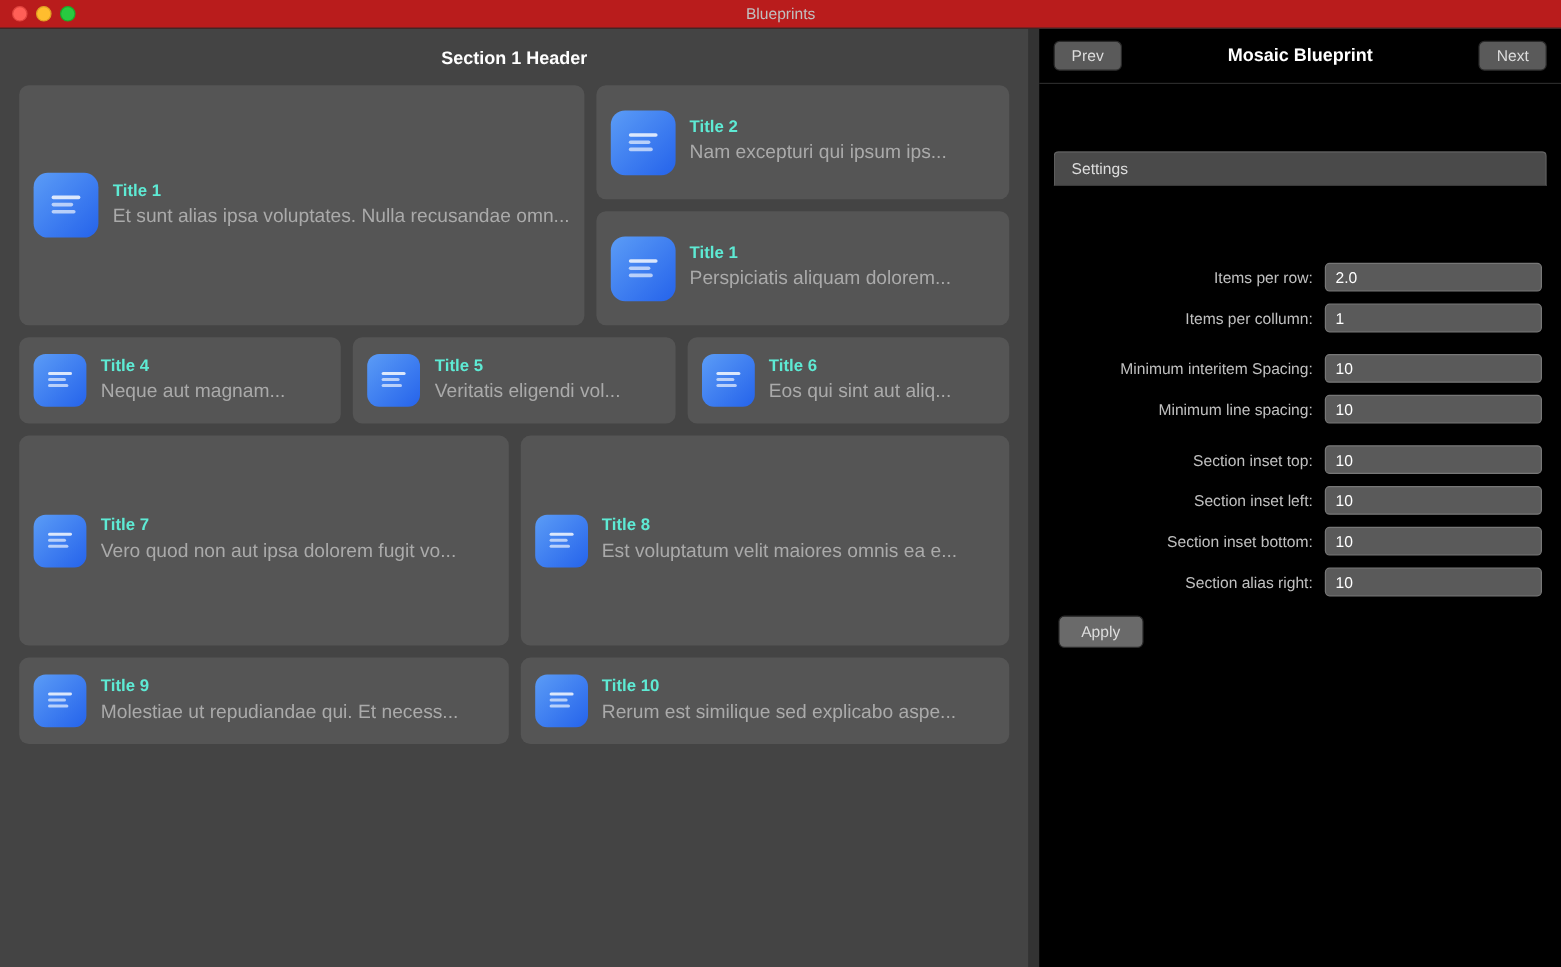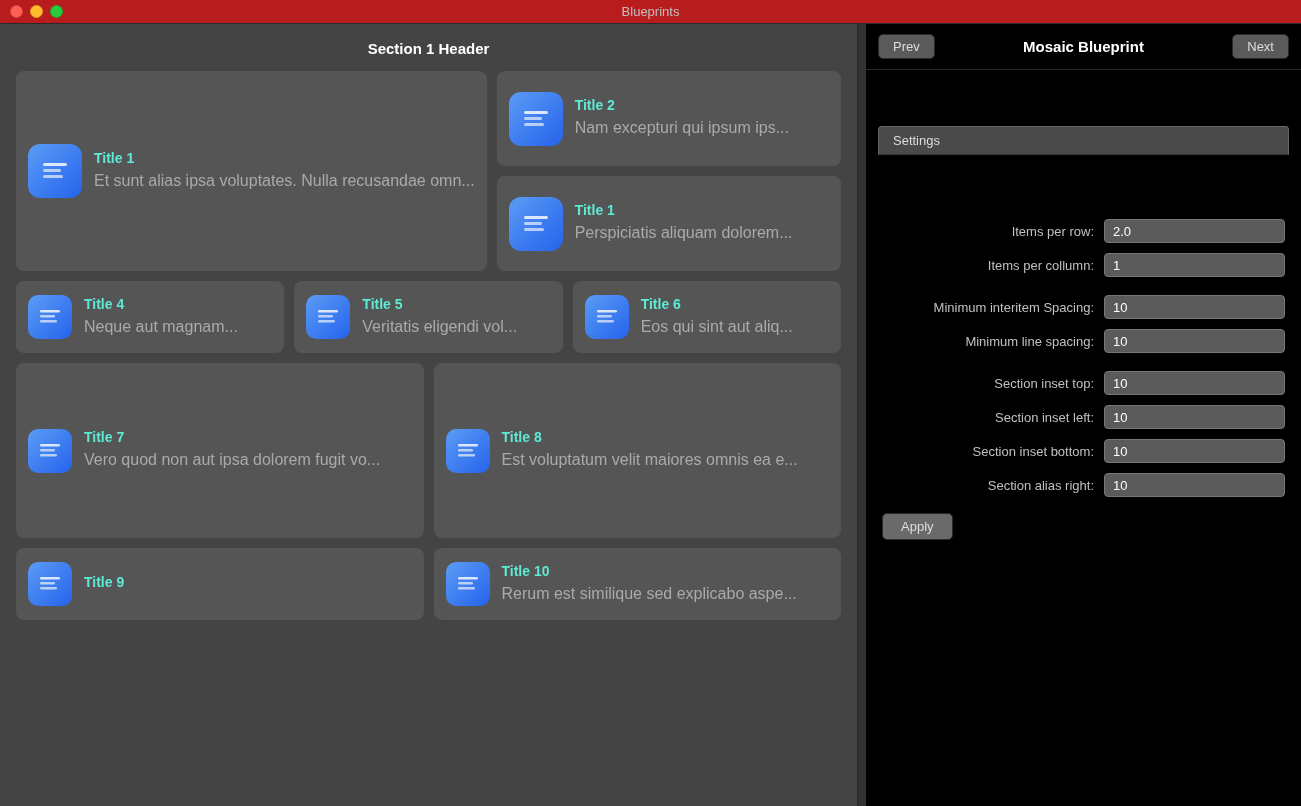--- a/index.html
+++ b/index.html
@@ -412,20 +412,21 @@
       <div class="item-card">
         <div class="item-icon-small">
           <svg viewBox="0 0 26 26" fill="none" xmlns="http://www.w3.org/2000/svg">
             <rect x="3" y="6" width="20" height="2.5" rx="1.25" fill="white" opacity="0.9"></rect>
             <rect x="3" y="11" width="15" height="2.5" rx="1.25" fill="white" opacity="0.7"></rect>
             <rect x="3" y="16" width="17" height="2.5" rx="1.25" fill="white" opacity="0.7"></rect>
           </svg>
         </div>
         <div class="item-text">
           <div class="item-title">Title 9</div>
+          <div class="item-subtitle">Molestiae ut repudiandae qui. Et necess...</div>
         </div>
       </div>
       <div class="item-card">
         <div class="item-icon-small">
           <svg viewBox="0 0 26 26" fill="none" xmlns="http://www.w3.org/2000/svg">
             <rect x="3" y="6" width="20" height="2.5" rx="1.25" fill="white" opacity="0.9"></rect>
             <rect x="3" y="11" width="15" height="2.5" rx="1.25" fill="white" opacity="0.7"></rect>
             <rect x="3" y="16" width="17" height="2.5" rx="1.25" fill="white" opacity="0.7"></rect>
           </svg>
         </div>

